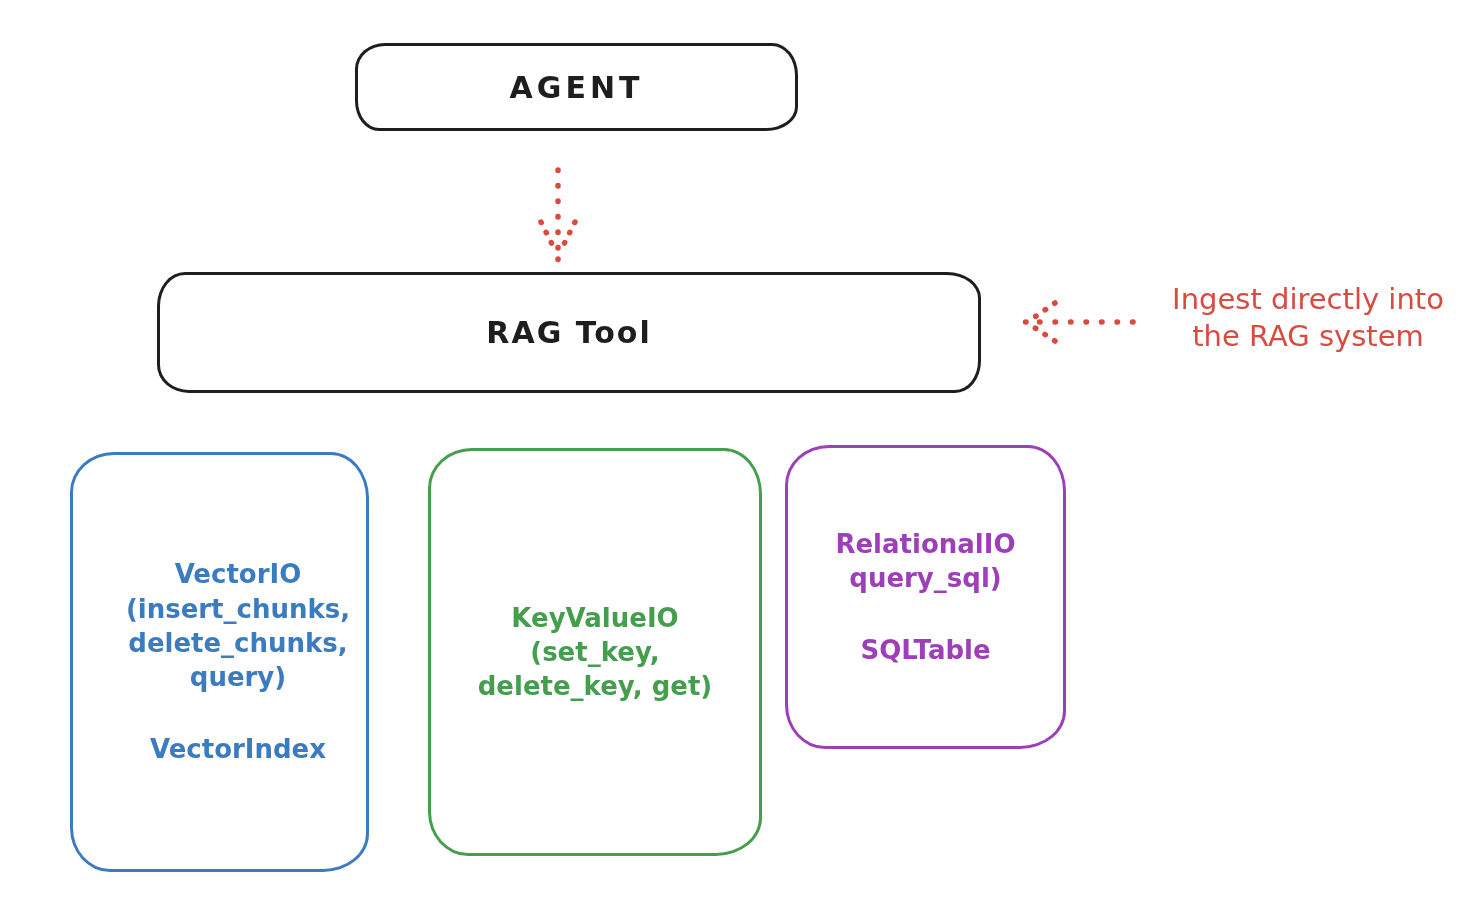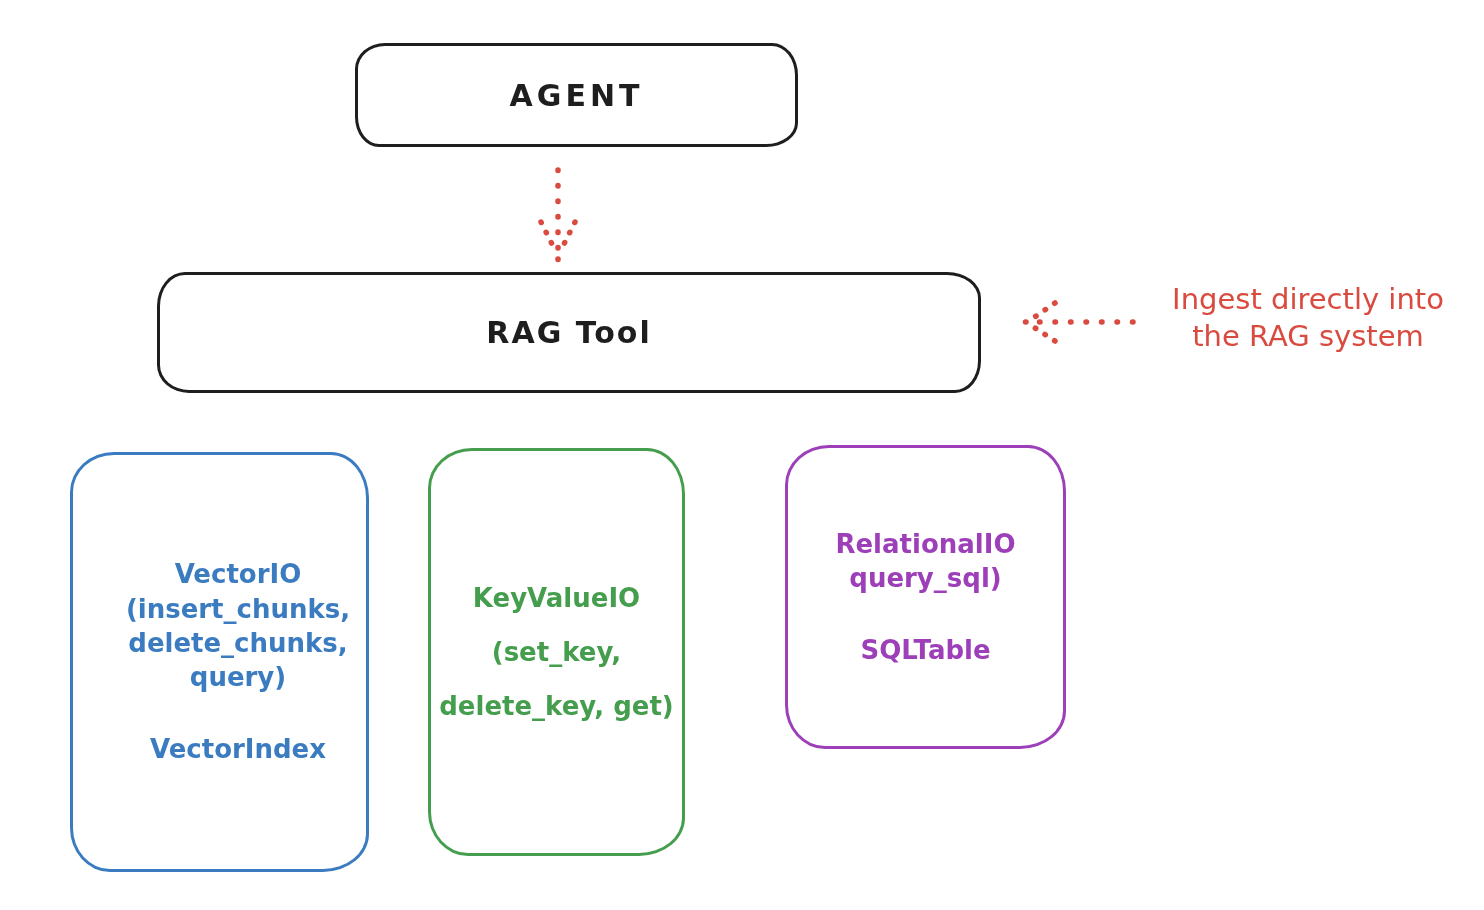--- a/index.html
+++ b/index.html
@@ -33,21 +33,21 @@
     background: transparent;
   }
   .node-label {
     font-size: 30px;
     font-weight: 600;
     letter-spacing: 2px;
     color: var(--ink);
   }
   .agent-box {
     left: 355px; top: 43px;
-    width: 443px; height: 104px;
+    width: 443px; height: 88px;
     border-radius: 30px 26px 32px 24px / 26px 32px 24px 30px;
   }
   .agent-box .node-label { letter-spacing: 4px; }
   .rag-box {
     left: 157px; top: 272px;
     width: 824px; height: 121px;
     border-radius: 28px 34px 26px 32px / 34px 26px 32px 28px;
   }
   
   .io-box {
@@ -63,22 +63,22 @@
     font-size: 26px;
     font-weight: 600;
     line-height: 1.32;
   }
   .io-box .index-label { margin-top: 38px; }
   .vector-box {
     left: 70px; top: 452px; width: 299px; height: 420px;
     border-color: var(--blue); color: var(--blue); padding-left: 37px;
   }
   .keyvalue-box {
-    left: 428px; top: 448px; width: 257px; height: 408px;
-    border-color: var(--green); color: var(--green); gap: 20px;
+    left: 428px; top: 448px; width: 334px; height: 408px;
+    border-color: var(--green); color: var(--green);
   }
   .relational-box {
     left: 785px; top: 445px; width: 281px; height: 304px;
     border-color: var(--purple); color: var(--purple);
   }
   
   .annotation {
     position: absolute;
     left: 1138px; top: 281px;
     width: 340px;

